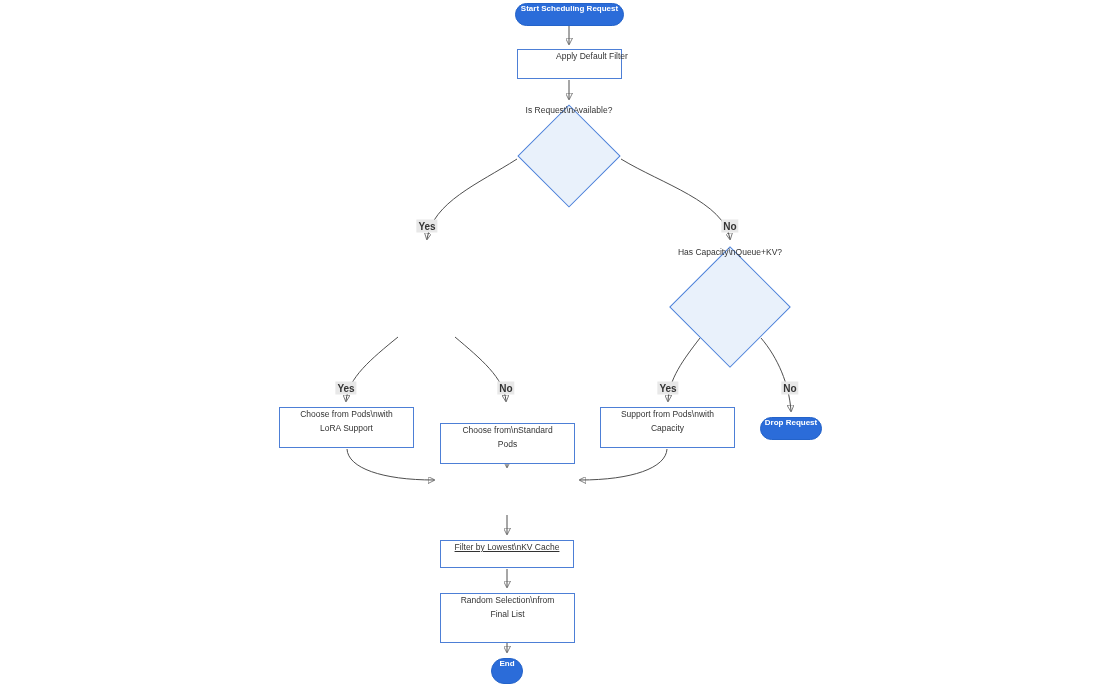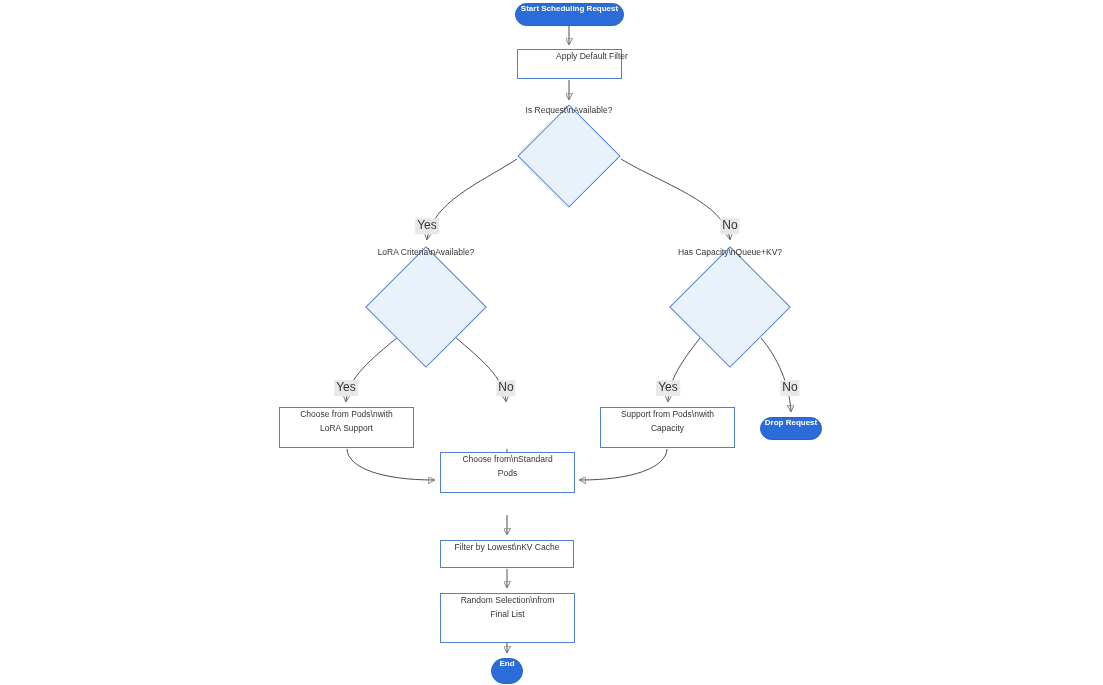--- a/index.html
+++ b/index.html
@@ -13,21 +13,21 @@
   .rect{background:var(--node-fill);border:1.3px solid var(--node-border);}
   .pill{background:var(--pill-fill);border:1.3px solid var(--pill-border);color:var(--pill-text);
         font-weight:bold;border-radius:13px;font-size:8px;line-height:1.2;}
   .diamond{background:none;border:none;}
   .diamond .shape{position:absolute;left:50%;top:50%;transform:translate(-50%,-50%) rotate(45deg);
         background:var(--decision-fill);border:1.4px solid var(--decision-border);box-sizing:border-box;}
   .diamond .dlbl{position:relative;z-index:1;white-space:nowrap;}
   .lblw{display:inline-block;max-width:105px;}
   .nowrap{white-space:nowrap;}
   .edge-label{position:absolute;transform:translate(-50%,-50%);background:var(--edge-label-bg);
-        color:var(--node-text);font-size:12px;line-height:1.3;padding:0 2px;z-index:2;}
+        color:var(--node-text);font-size:10px;line-height:1.3;padding:0 2px;z-index:2;font-weight:bold;}
 </style>
 </head>
 <body>
 
 <div class="canvas">
 
   <svg class="edges" width="1103" height="685" viewBox="0 0 1103 685">
     <defs>
       <marker id="arrow" viewBox="0 0 10 10" refX="8.5" refY="5" markerWidth="7" markerHeight="7" orient="auto-start-reverse">
         <path d="M0,0 L10,5 L0,10 z" class="arrowhead"></path>
@@ -55,48 +55,44 @@
 
   <div class="node rect" style="left:517px;top:49px;width:105px;height:30px;padding-left:45px;">
     <span class="nowrap">Apply Default Filter</span>
   </div>
 
   <div class="node diamond" style="left:517px;top:104px;width:104px;height:104px;">
     <span class="shape" style="width:73px;height:73px;"></span>
     <span class="dlbl">Is Request\nAvailable?</span>
   </div>
 
-  <div class="node diamond" style="left:365px;top:246px;width:122px;height:122px;">
-    <span class="shape" style="width:86px;height:86px;"></span>
-    <span class="dlbl">LoRA Criteria\nAvailable?</span>
-  </div>
 
   <div class="node diamond" style="left:669px;top:246px;width:122px;height:122px;">
     <span class="shape" style="width:86px;height:86px;"></span>
     <span class="dlbl">Has Capacity\nQueue+KV?</span>
   </div>
 
   <div class="node rect" style="left:279px;top:407px;width:135px;height:41px;">
     <span class="lblw">Choose from Pods\nwith LoRA Support</span>
   </div>
 
-  <div class="node rect" style="left:440px;top:412px;width:135px;height:41px;margin-top:40px;">
+  <div class="node rect" style="left:440px;top:383px;width:135px;height:41px;margin-top:40px;">
     <span class="lblw">Choose from\nStandard Pods</span>
   </div>
 
   <div class="node rect" style="left:600px;top:407px;width:135px;height:41px;">
     <span class="lblw">Support from Pods\nwith Capacity</span>
   </div>
 
   <div class="node pill" style="left:760px;top:417px;width:62px;height:23px;">
     <span>Drop Request</span>
   </div>
 
 
-  <div class="node rect" style="left:440px;top:540px;width:134px;height:28px;">
+  <div class="node rect" style="left:440px;top:540px;width:134px;height:28px;text-decoration:underline;">
     <span class="nowrap">Filter by Lowest\nKV Cache</span>
   </div>
 
   <div class="node rect" style="left:440px;top:593px;width:135px;height:50px;">
     <span class="lblw">Random Selection\nfrom Final List</span>
   </div>
 
   <div class="node pill" style="left:491px;top:658px;width:32px;height:26px;">
     <span>End</span>
   </div>

